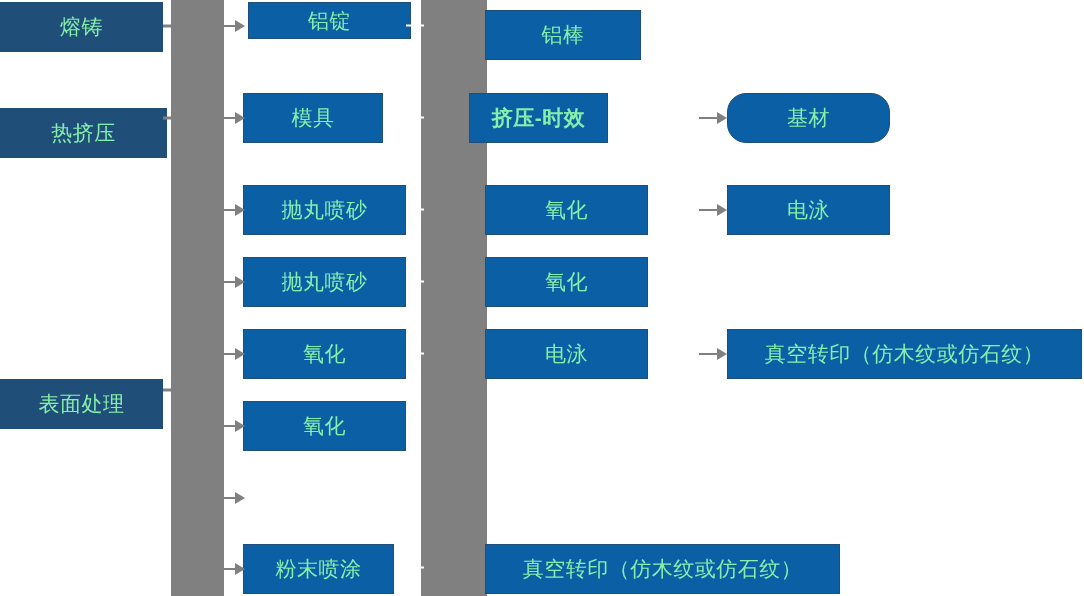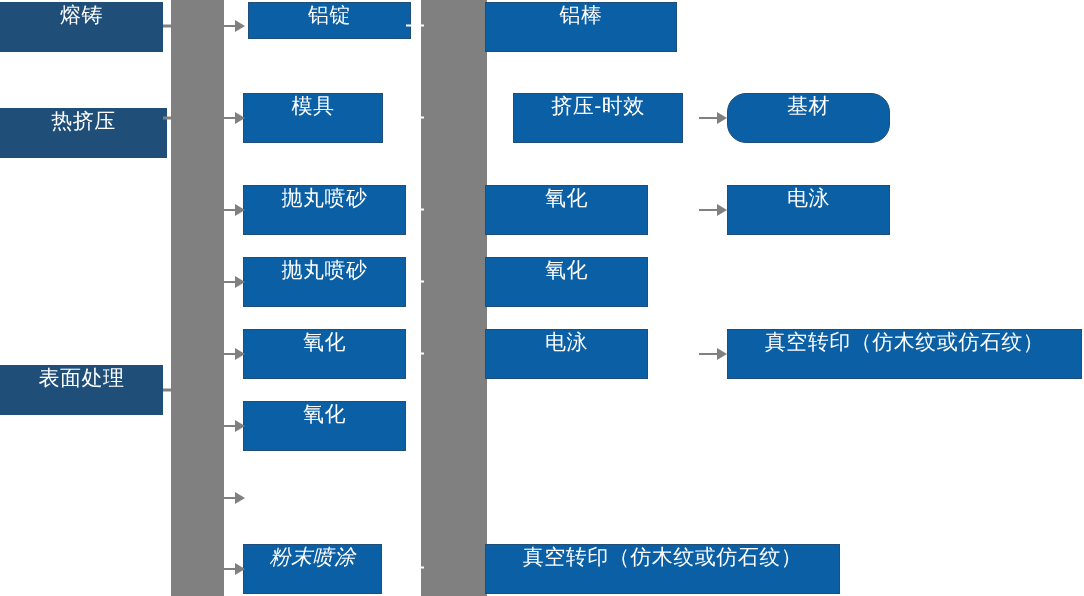--- a/index.html
+++ b/index.html
@@ -19,23 +19,23 @@
   }
   .band {
     position: absolute;
     background: #808080;
   }
   .node {
     position: absolute;
     box-sizing: border-box;
     background: #0A5FA5;
     border: 1px solid #1F4E79;
-    color: #ffffff;
+    color: #86efac;
     display: flex;
-    align-items: flex-start;
+    align-items: center;
     justify-content: center;
     text-align: center;
     font-size: 21px;
     line-height: 1.1;
     letter-spacing: 0.5px;
     white-space: nowrap;
   }
   .node.dark {
     background: #1F4E79;
     border-color: #1F4E79;
@@ -54,21 +54,21 @@
   <div class="band" style="left:171px; top:0px; width:53px; height:596px;"></div>
   <div class="band" style="left:421px; top:0px; width:20px; height:596px;"></div>
   <div class="band" style="left:441px; top:0px; width:46px; height:596px;"></div>
 
   <div class="node dark" style="left:0px; top:2px; width:163px; height:50px;">
     <span>熔铸</span>
   </div>
   <div class="node dark" style="left:0px; top:108px; width:167px; height:50px;">
     <span>热挤压</span>
   </div>
-  <div class="node dark" style="left:0px; top:365px; width:163px; height:50px;">
+  <div class="node dark" style="left:0px; top:379px; width:163px; height:50px;">
     <span>表面处理</span>
   </div>
 
   <div class="node" style="left:248px; top:2px; width:163px; height:37px;">
     <span>铝锭</span>
   </div>
   <div class="node" style="left:243px; top:93px; width:140px; height:50px;">
     <span>模具</span>
   </div>
   <div class="node" style="left:243px; top:185px; width:163px; height:50px;">
@@ -76,28 +76,28 @@
   </div>
   <div class="node" style="left:243px; top:257px; width:163px; height:50px;">
     <span>抛丸喷砂</span>
   </div>
   <div class="node" style="left:243px; top:329px; width:163px; height:50px;">
     <span>氧化</span>
   </div>
   <div class="node" style="left:243px; top:401px; width:163px; height:50px;">
     <span>氧化</span>
   </div>
-  <div class="node" style="left:243px; top:544px; width:139px; height:50px;font-style:italic;">
+  <div class="node" style="left:243px; top:544px; width:151px; height:50px;">
     <span>粉末喷涂</span>
   </div>
 
-  <div class="node" style="left:485px; top:2px; width:192px; height:50px;">
+  <div class="node" style="left:485px; top:10px; width:156px; height:50px;">
     <span>铝棒</span>
   </div>
-  <div class="node" style="left:513px; top:93px; width:170px; height:50px;">
+  <div class="node" style="left:469px; top:93px; width:139px; height:50px;font-weight:bold;">
     <span>挤压-时效</span>
   </div>
   <div class="node" style="left:485px; top:185px; width:163px; height:50px;">
     <span>氧化</span>
   </div>
   <div class="node" style="left:485px; top:257px; width:163px; height:50px;">
     <span>氧化</span>
   </div>
   <div class="node" style="left:485px; top:329px; width:163px; height:50px;">
     <span>电泳</span>

